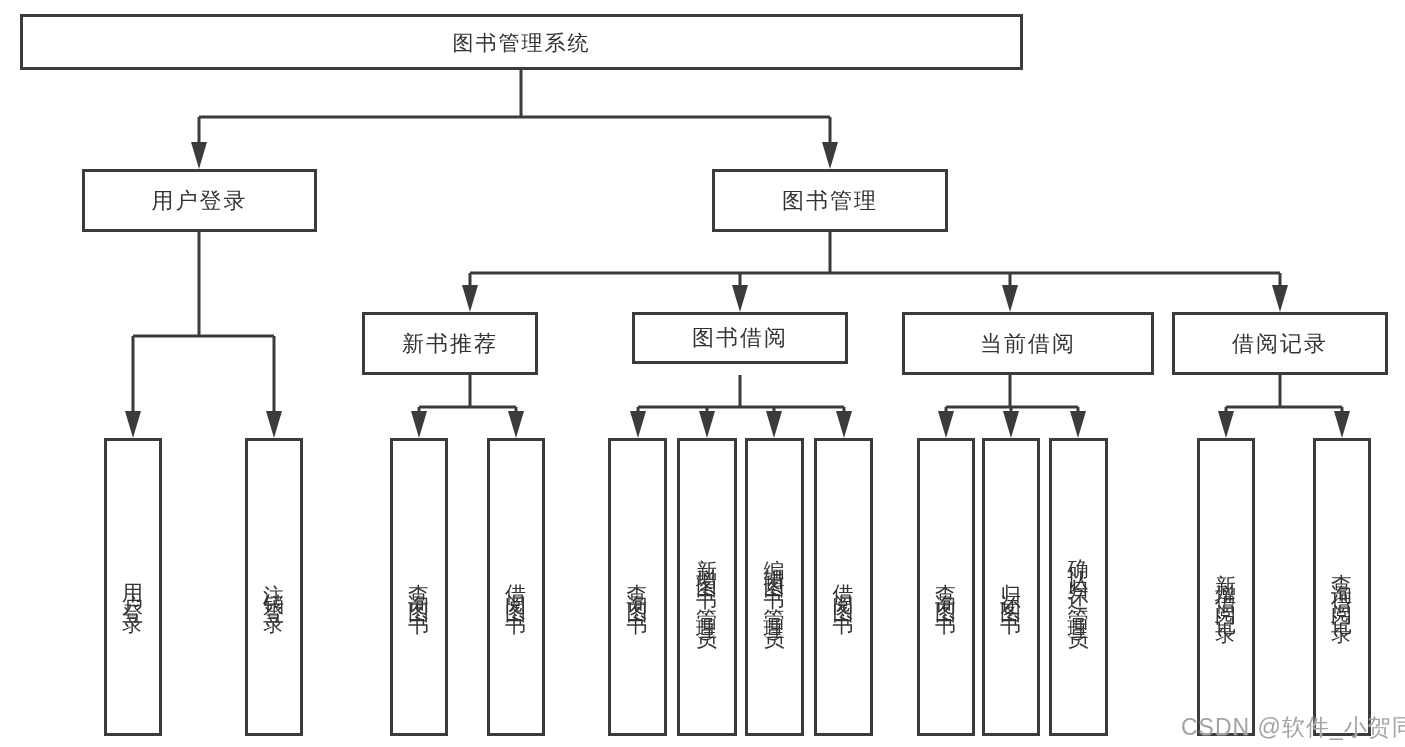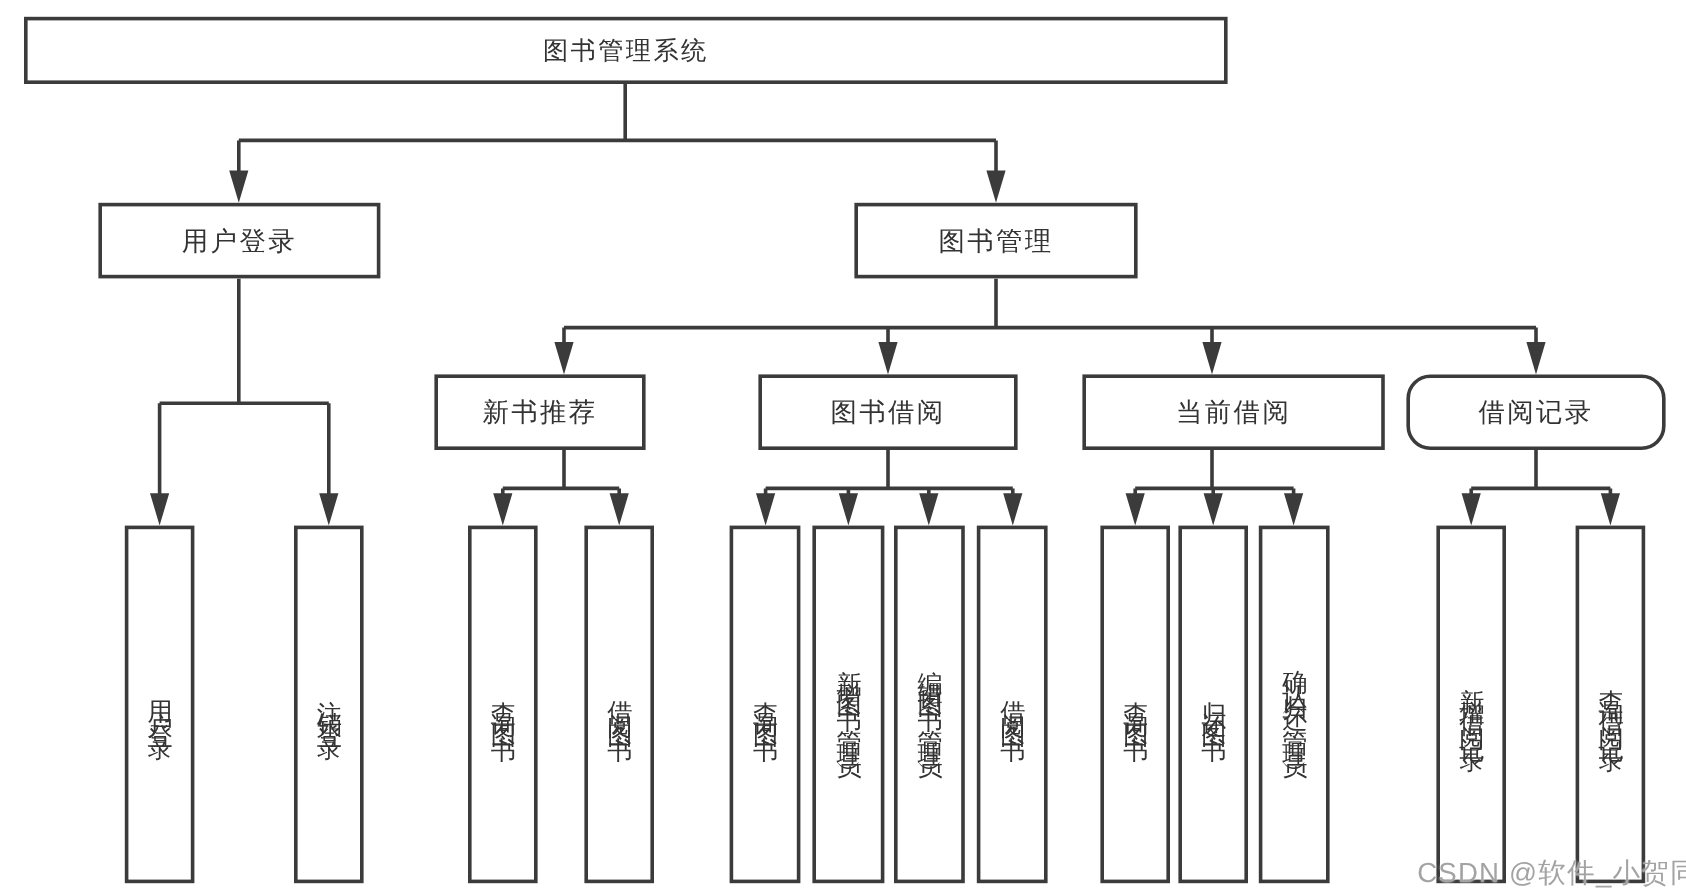--- a/index.html
+++ b/index.html
@@ -130,27 +130,27 @@
   <div class="box" style="left:82px; top:169px; width:235px; height:63px;">
     <span class="hlabel">用户登录</span>
   </div>
   <div class="box" style="left:712px; top:169px; width:236px; height:63px;align-items:center;">
     <span class="hlabel">图书管理</span>
   </div>
 
   <div class="box" style="left:362px; top:312px; width:176px; height:63px;text-align:center;">
     <span class="hlabel">新书推荐</span>
   </div>
-  <div class="box" style="left:632px; top:312px; width:216px; height:63px;">
+  <div class="box" style="left:632px; top:312px; width:216px; height:52px;">
     <span class="hlabel">图书借阅</span>
   </div>
   <div class="box" style="left:902px; top:312px; width:252px; height:63px;">
     <span class="hlabel">当前借阅</span>
   </div>
-  <div class="box" style="left:1172px; top:312px; width:216px; height:63px;border-radius:20px;">
+  <div class="box" style="left:1172px; top:312px; width:216px; height:63px;">
     <span class="hlabel">借阅记录</span>
   </div>
 
   <div class="box leaf" style="left:104px; width:58px;">
     <span class="vlabel">用户登录</span>
   </div>
   <div class="box leaf" style="left:245px; width:58px;">
     <span class="vlabel">注销登录</span>
   </div>
 

